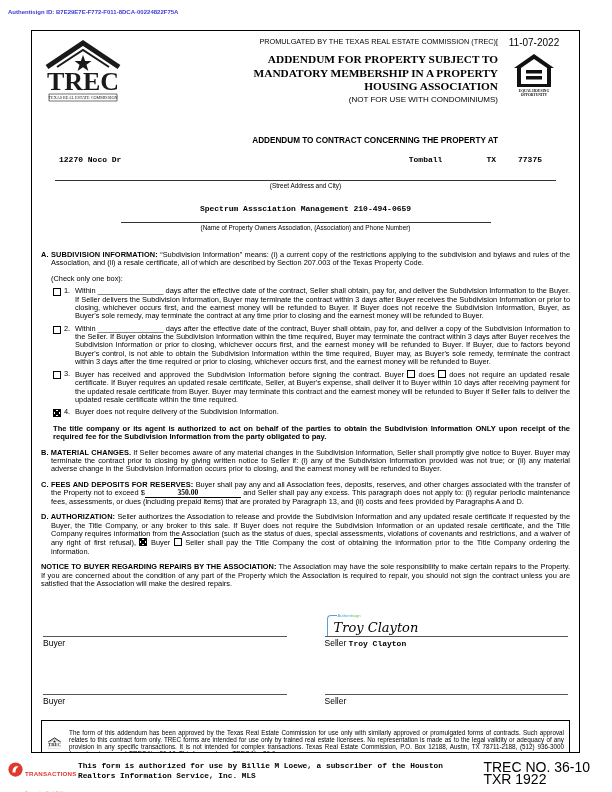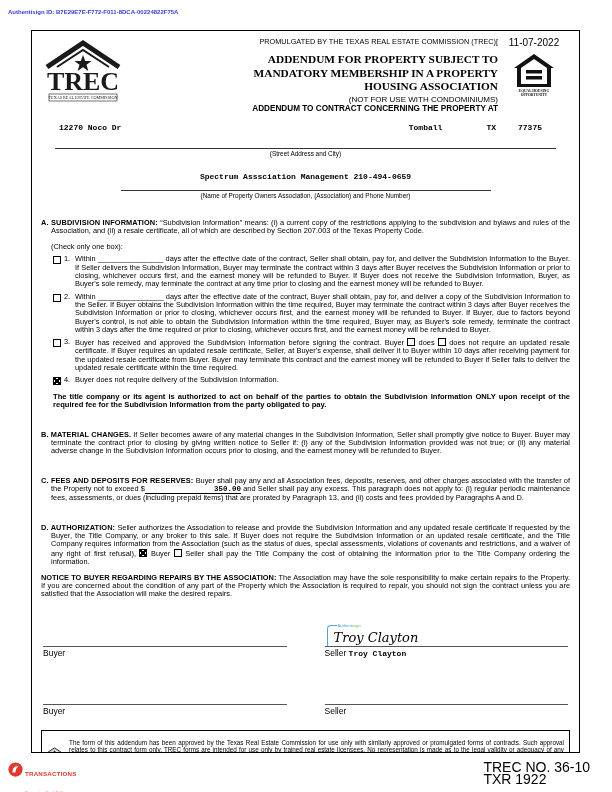--- a/index.html
+++ b/index.html
@@ -9,51 +9,51 @@
   .mainbox{position:absolute;left:31px;top:30px;width:549px;height:723px;border:1.5px solid #000;
            box-sizing:border-box;padding:4px 9px 5px 9px;overflow:hidden;}
   
   .hdr{display:flex;align-items:flex-start;}
   .hdr-left{width:92px;flex:none;padding-top:4px;}
   .hdr-center{flex:1;text-align:right;padding-top:2px;}
   .hdr-right{width:72px;flex:none;text-align:center;padding-top:2px;}
   .promulgated{font-size:7.3px;margin-bottom:7px;}
   .title{font-size:11.3px;font-weight:bold;line-height:13.5px;font-family:Liberation Serif, serif;}
   .subtitle{font-size:8px;margin-top:1px;}
-  .concerning{font-size:8.2px;font-weight:bold;}
+  .concerning{font-size:8.2px;font-weight:bold;margin-top:32px;}
   .hdr-date{font-size:10px;margin-bottom:5px;}
   
   .addr-row{display:flex;align-items:flex-end;margin:10px 14px 0 14px;border-bottom:1px solid #333;
             font-family:"Liberation Mono",monospace;font-weight:bold;font-size:8px;padding-bottom:16px;}
   .addr-street{margin-left:4px;}
   .addr-city{margin-left:auto;}
   .addr-state{margin-left:44px;}
   .addr-zip{margin-left:22px;margin-right:14px;}
   .caption{font-size:6.4px;text-align:center;margin-top:1px;}
   .assoc-wrap{text-align:center;margin-top:8px;}
   .assoc-line{display:inline-block;min-width:370px;border-bottom:1px solid #333;
               font-family:"Liberation Mono",monospace;font-weight:bold;font-size:8px;padding-bottom:9px;}
   
-  .sec{font-size:7.4px;line-height:8.3px;text-align:justify;margin-top:21px;
+  .sec{font-size:7.4px;line-height:8.3px;text-align:justify;margin-top:7px;
        padding-left:10px;text-indent:-10px;}
   .sec b{letter-spacing:.1px;}
   .checklabel{font-size:7.4px;margin:6px 0 4px 10px;}
   .item{display:flex;margin:0 0 4px 12px;font-size:7.4px;line-height:8.3px;}
   .item .cbcol{flex:none;width:11px;padding-top:1px;}
   .item .numcol{flex:none;width:11px;}
   .item .txt{flex:1;text-align:justify;}
   .cb{display:inline-block;width:6px;height:6px;border:1px solid #000;vertical-align:-1px;background:#fff;}
   .cb.checked{background-image:
       linear-gradient(45deg,transparent 40%,#000 40%,#000 60%,transparent 60%),
       linear-gradient(135deg,transparent 40%,#000 40%,#000 60%,transparent 60%);}
   .boldpara{font-size:7.6px;line-height:8.5px;font-weight:bold;text-align:justify;
             margin:6px 0 0 12px;}
   .notice{font-size:7.4px;line-height:8.3px;text-align:justify;margin-top:7px;}
-  .amount-blank{display:inline-block;width:96px;border-bottom:1px solid #000;text-align:right;
-                font-family:Liberation Mono, monospace;font-weight:bold;font-size:7.5px;line-height:7.5px;}
+  .amount-blank{display:inline-block;width:96px;border-bottom:1px solid #000;text-align:center;
+                font-family:Liberation Serif, serif;font-weight:bold;font-size:7.5px;line-height:7.5px;}
   
   .siggrid{display:grid;grid-template-columns:1fr 1fr;column-gap:38px;margin:26px 2px 0 2px;}
   .sigline{height:22px;border-bottom:1px solid #555;position:relative;}
   .siglabel{font-size:8.5px;padding-top:1px;}
   .sigrow2{margin-top:24px;}
   .seller-name{font-family:"Liberation Mono",monospace;font-weight:bold;font-size:8px;}
   .esign{position:absolute;left:2px;bottom:0;padding-left:7px;}
   .esign:before{content:"";position:absolute;left:0;top:1px;width:9px;height:90%;
                 border-left:1.6px solid #5aa0d8;border-top:1.6px solid #5aa0d8;border-radius:4px 0 0 0;}
   .stamp{display:block;font-size:4.2px;color:#4a9fd4;line-height:4.5px;margin-left:4px;}
@@ -210,19 +210,21 @@
     <div class="txlogo">
       <svg width="15" height="15" viewBox="0 0 20 20">
         <circle cx="10" cy="10" r="9.5" fill="#e03a2f"></circle>
         <path d="M6,14 C6,7 10,5 14,6 C11,8 10,10 10,14 Z" fill="#fff"></path>
       </svg>
       <span class="txlogo-text">
         <span class="txlogo-name">TRANSACTIONS</span><br>
         <span class="txlogo-sub">TransactionDesk Edition</span>
       </span>
     </div>
+    <div class="authz">This form is authorized for use by Billie M Loewe, a subscriber of the Houston
+Realtors Information Service, Inc. MLS</div>
     <div class="trecno">
       <div>TREC NO. 36-10</div>
       <div>TXR 1922</div>
     </div>
   </div>
 
 </div>
 
 </body></html>

